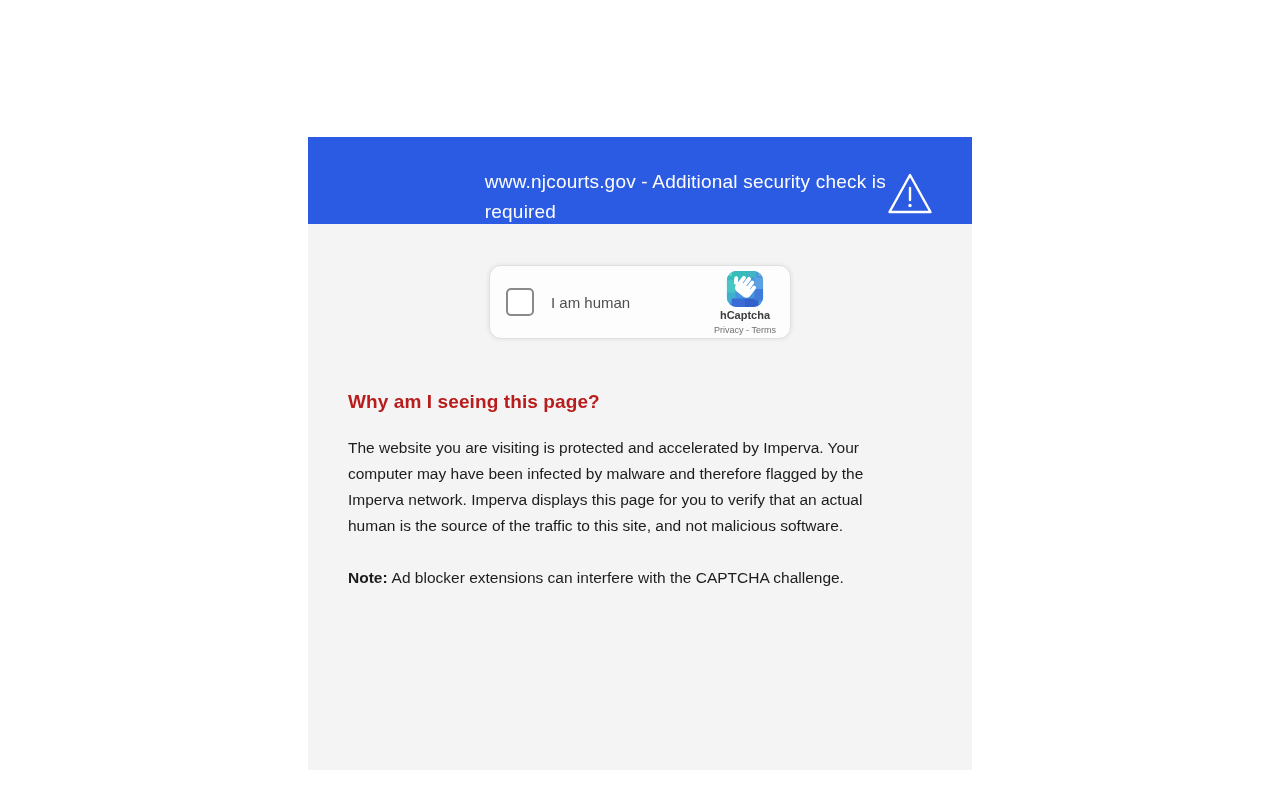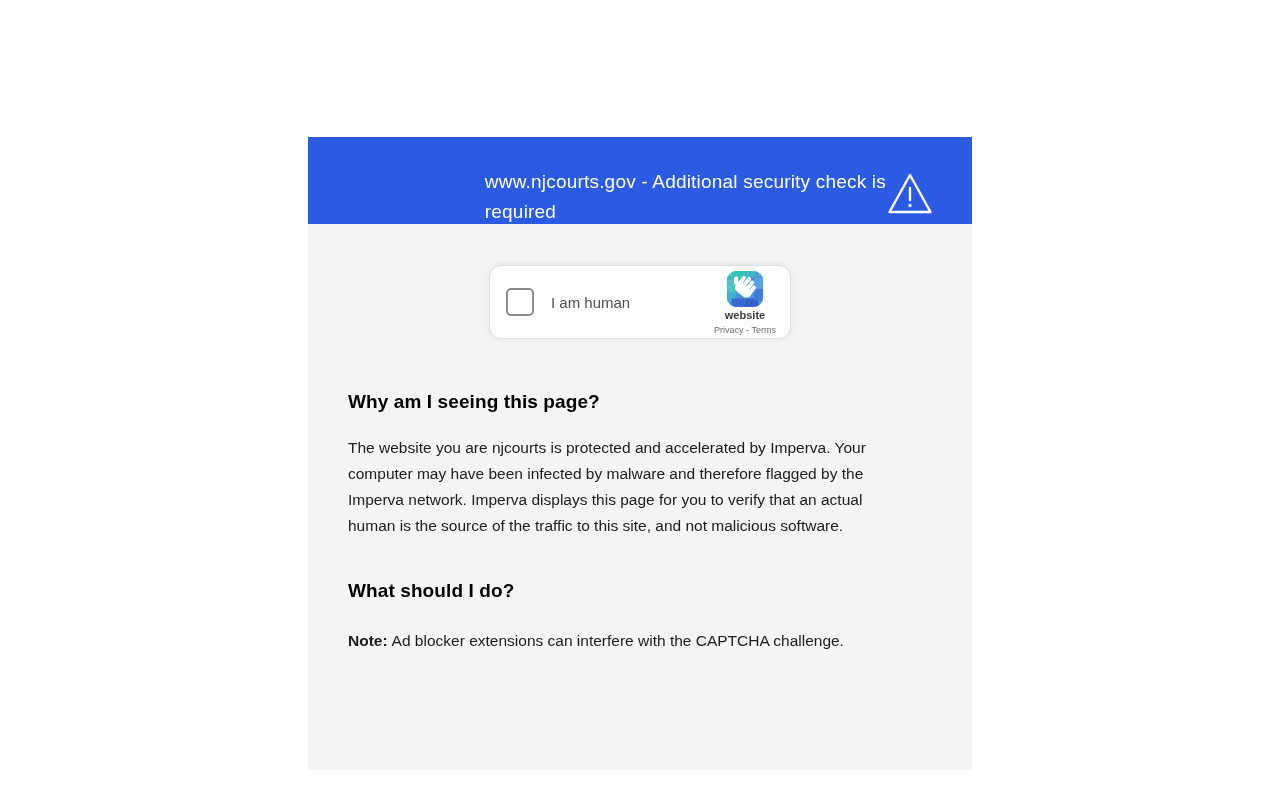--- a/index.html
+++ b/index.html
@@ -83,21 +83,21 @@
     font-size: 9px;
     color: #6f6f6f;
     display: block;
     margin-top: 5px;
   }
   .captcha-links a { color: #6f6f6f; text-decoration: none; cursor: pointer; }
   
   .section-heading {
     font-size: 19px;
     font-weight: 700;
-    color: #000000;
+    color: #b91c1c;
     letter-spacing: 0.1px;
   }
   .heading-1 { padding-top: 93px; }   
   .heading-2 { padding-top: 41px; }
   .section-body {
     margin-top: 22px;
     font-size: 15.5px;
     line-height: 26px;
     color: #1c1c1c;
     white-space: pre-line;
@@ -154,31 +154,30 @@
             <g transform="rotate(38 20 18)" fill="#ffffff">
               <rect x="11" y="9" width="4.2" height="13" rx="2.1"></rect>
               <rect x="16" y="6.5" width="4.2" height="15" rx="2.1"></rect>
               <rect x="21" y="7.5" width="4.2" height="14" rx="2.1"></rect>
               <rect x="25.8" y="10.5" width="4.2" height="11" rx="2.1"></rect>
               <rect x="11" y="16" width="19" height="11" rx="5"></rect>
               <rect x="6" y="14" width="4.2" height="9" rx="2.1" transform="rotate(-35 8 18)"></rect>
             </g>
           </g>
         </svg>
-        <span class="captcha-brand">website</span>
+        <span class="captcha-brand">hCaptcha</span>
         <span class="captcha-links"><a>Privacy</a><span> - </span><a>Terms</a></span>
       </div>
     </div>
 
     <h2 class="section-heading heading-1">Why am I seeing this page?</h2>
-    <p class="section-body">The website you are njcourts is protected and accelerated by Imperva. Your
+    <p class="section-body">The website you are visiting is protected and accelerated by Imperva. Your
 computer may have been infected by malware and therefore flagged by the
 Imperva network. Imperva displays this page for you to verify that an actual
 human is the source of the traffic to this site, and not malicious software.</p>
 
-    <h2 class="section-heading heading-2">What should I do?</h2>
 
     <p class="note">
       <span class="note-label">Note:</span><span>Ad blocker extensions can interfere with the CAPTCHA challenge.</span>
     </p>
 
   </div>
 </div>
 
 </body></html>

